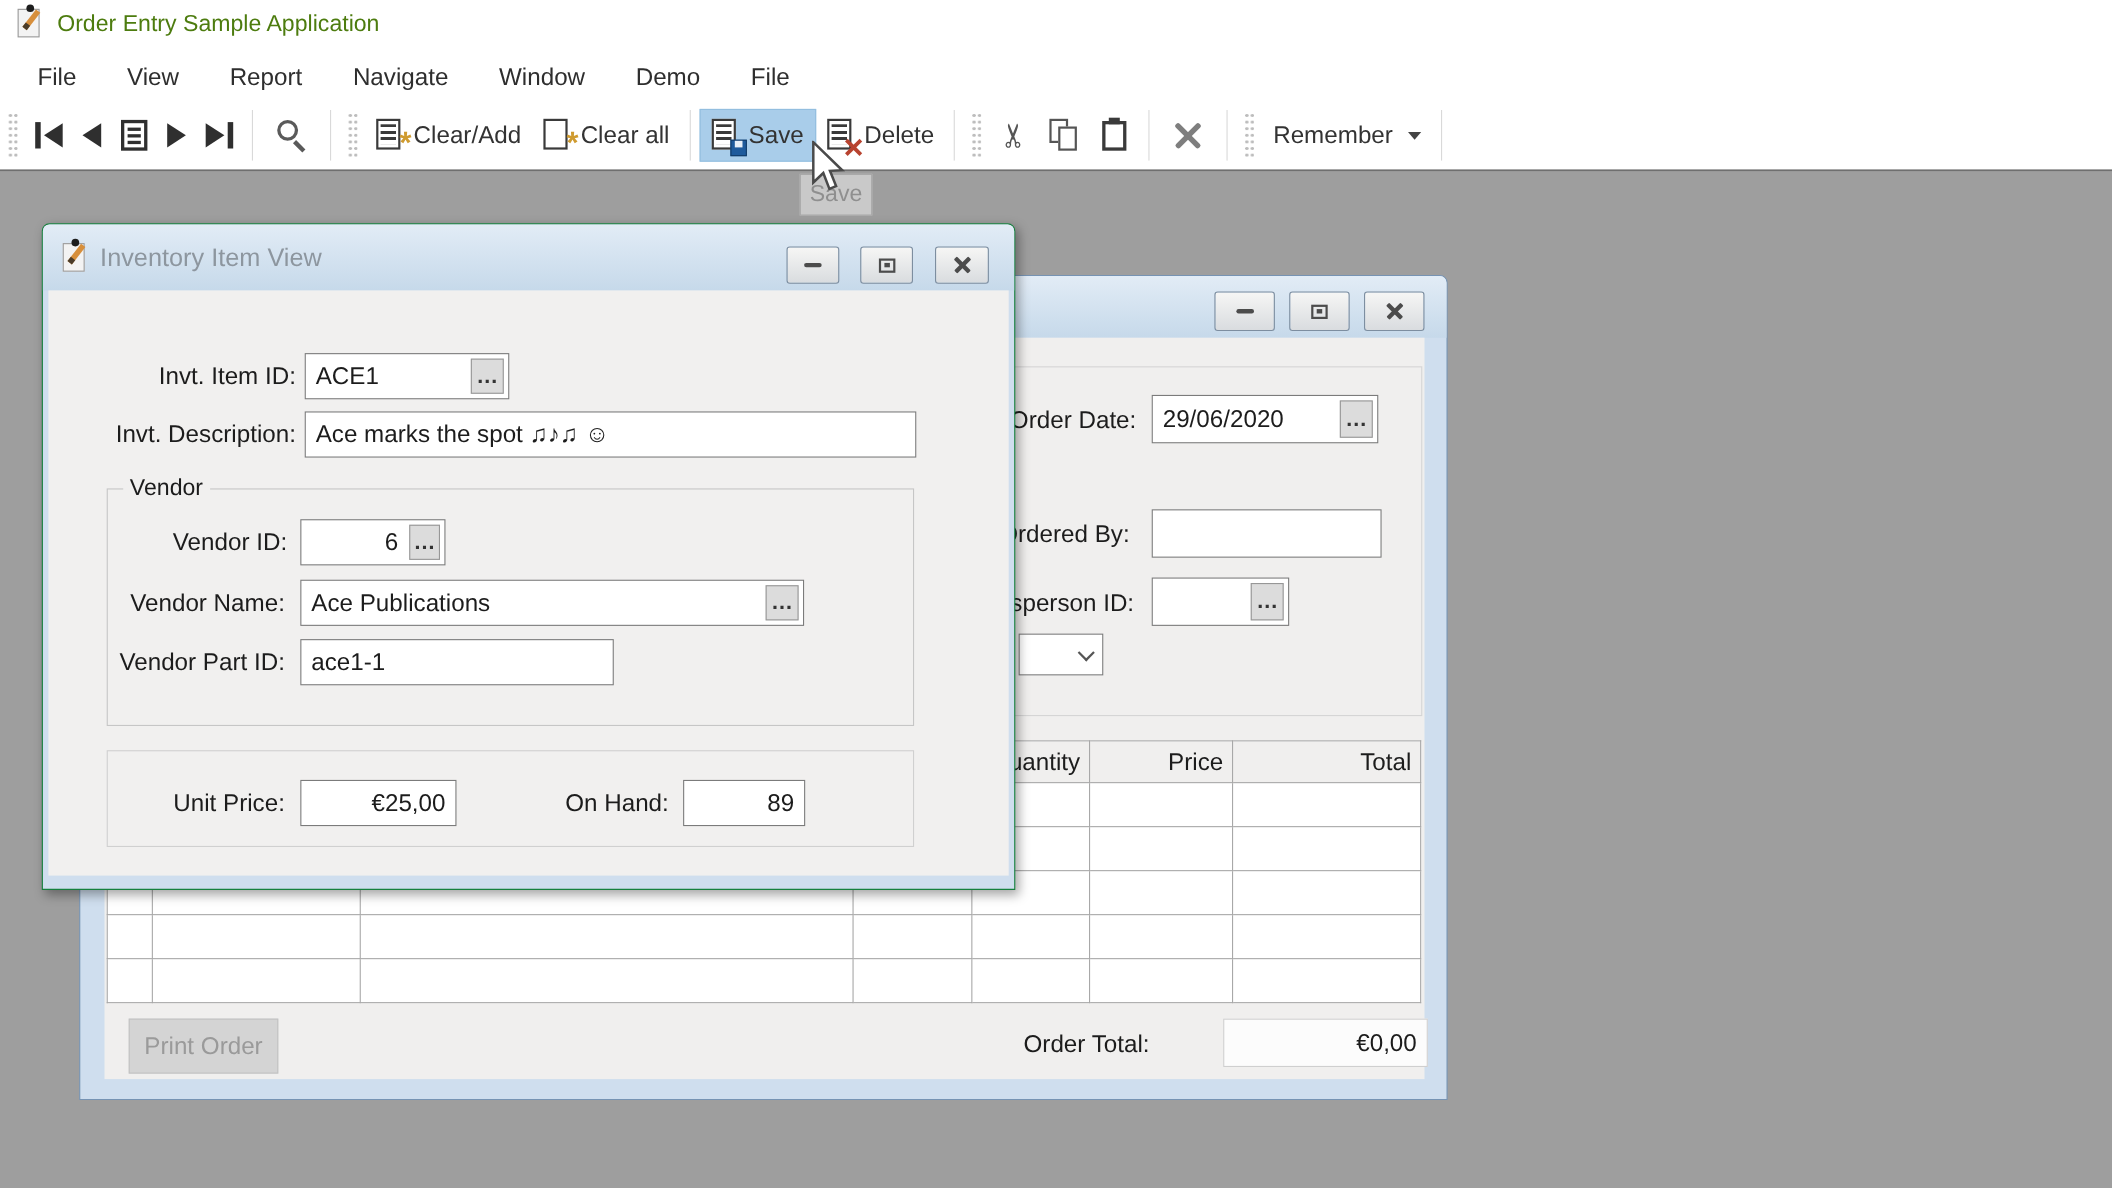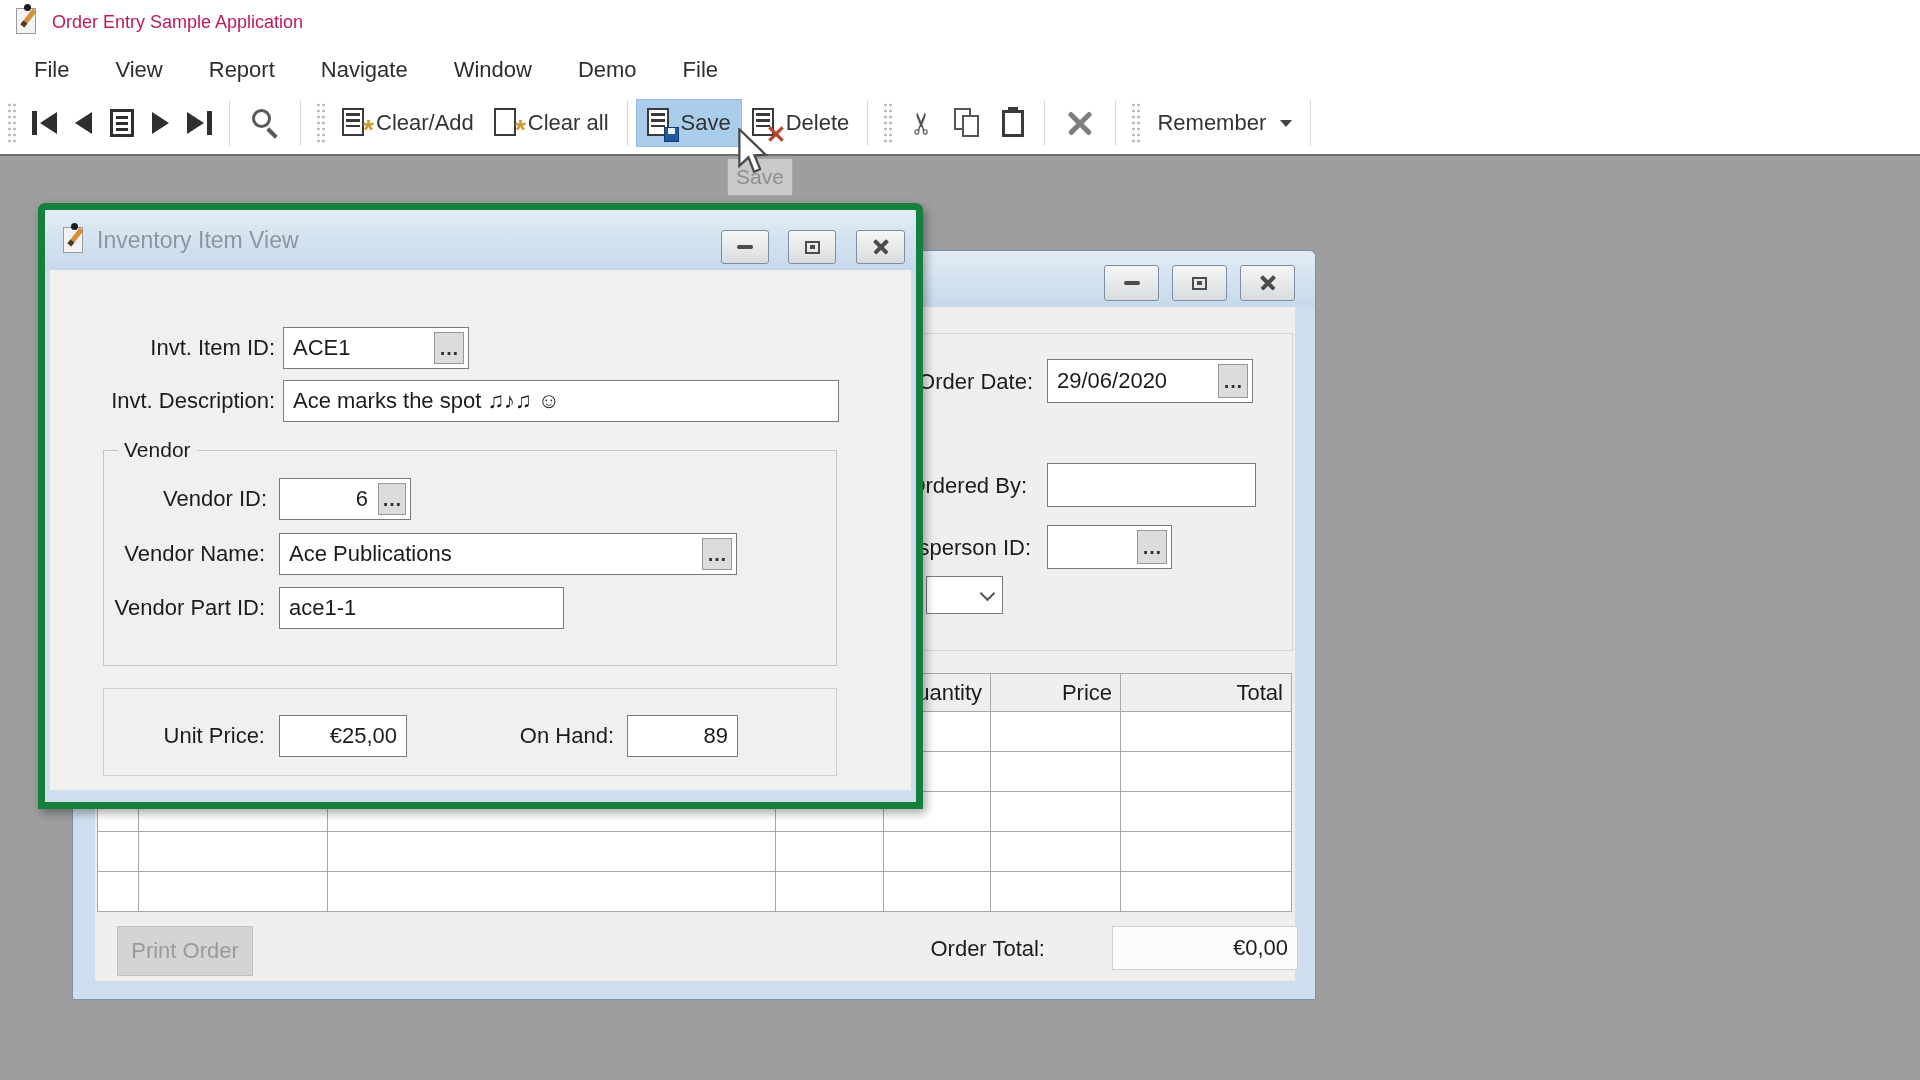--- a/index.html
+++ b/index.html
@@ -2,21 +2,21 @@
 <html><head>
 <meta charset="utf-8">
 <style>
   * { margin:0; padding:0; box-sizing:border-box; }
   html,body { width:1920px; height:1080px; overflow:hidden; font-family:"Liberation Sans", sans-serif; }
   #screen { position:relative; width:1920px; height:1080px; background:#9e9e9e; }
 
   
   #chrome { position:absolute; left:0; top:0; width:1920px; height:156px; background:#ffffff; border-bottom:2px solid #6f6f6f; }
   #titlebar { position:absolute; left:0; top:0; height:44px; width:100%; display:flex; align-items:center; }
-  #app-title { margin-left:52px; font-size:18px; color:#be185d; }
+  #app-title { margin-left:52px; font-size:21px; color:#4d7c0f; }
   .doc-pencil-icon { position:relative; width:24px; height:30px; }
   .doc-pencil-icon .page { position:absolute; left:0; top:2px; width:20px; height:26px; background:#f3f3f3; border:1px solid #9a9a9a; }
   .doc-pencil-icon .pencil { position:absolute; left:10px; top:2px; width:5px; height:20px; background:#d78f3c; transform:rotate(38deg); border-bottom:5px solid #4a3c2a; }
   .doc-pencil-icon .blob { position:absolute; left:8px; top:-2px; width:7px; height:7px; background:#1d1d1d; border-radius:50%; }
   #app-icon { position:absolute; left:16px; top:6px; }
 
   #menubar { position:absolute; left:0; top:48px; height:44px; display:flex; align-items:center; gap:46px; padding-left:34px; }
   .menu-item { font-size:22px; color:#2e2e2e; cursor:default; }
 
   #toolbar { position:absolute; left:0; top:92px; height:62px; width:100%; display:flex; align-items:center; }
@@ -84,21 +84,21 @@
   #order-group { position:absolute; left:6px; top:26px; width:1192px; height:318px; border:1px solid #d5d5d5; }
   #grid { position:absolute; left:2px; top:366px; border-collapse:collapse; table-layout:fixed; background:#fff; }
   #grid th { background:#f0efee; border:1px solid #a8a8a8; font-weight:normal; font-size:22px; color:#1c1c1c; text-align:right; padding:0 8px; height:38px; }
   #grid td { border:1px solid #a8a8a8; height:40px; background:#fff; }
   #print-order-btn { position:absolute; left:22px; top:619px; width:136px; height:50px; background:#d4d4d4; border:1px solid #c2c2c2; color:#9a9a9a; font-size:22px; display:flex; align-items:center; justify-content:center; }
   #order-total-fld { background:#fcfcfc; border:1px solid #cfcfcf;margin-left:45px; }
   .combo { position:absolute; background:#fff; border:1px solid #7b7b7b; }
   .chev { position:absolute; right:9px; top:11px; width:11px; height:11px; border-left:2.5px solid #555; border-bottom:2.5px solid #555; transform:rotate(-45deg); }
 
   
-  #inv-dialog { position:absolute; left:38px; top:203px; width:885px; height:606px; background:#cfdeee; border:7px solid #15803d; border-radius:7px 7px 0 0; box-shadow:3px 4px 10px rgba(0,0,0,.35); z-index:2; }
+  #inv-dialog { position:absolute; left:38px; top:203px; width:885px; height:606px; background:#cfdeee; border:1px solid #15803d; border-radius:7px 7px 0 0; box-shadow:3px 4px 10px rgba(0,0,0,.35); z-index:2; }
   #inv-dialog .win-titlebar { height:60px; border-radius:6px 6px 0 0; display:flex; align-items:center; }
   #inv-title { margin-left:52px; font-size:23px; color:#8d969f; }
   #inv-body { position:absolute; left:5px; right:5px; top:60px; bottom:12px; background:#f1f0ef; }
 
   .cursor-svg { position:absolute; z-index:5; }
 </style>
 </head>
 <body>
 
 <div id="screen">
@@ -402,21 +402,21 @@
       </div>
 
       <div class="lbl" style="left:15px; top:325px; width:200px;">Vendor Part ID:</div>
       <div class="fld" style="left:229px; top:317px; width:285px; height:42px;">
         <span>ace1-1</span>
       </div>
 
       <div class="groupbox" style="left:53px; top:418px; width:734px; height:88px; border-color:#d0d0d0;"></div>
 
       <div class="lbl" style="left:15px; top:453px; width:200px;">Unit Price:</div>
-      <div class="fld right" style="left:229px; top:445px; width:128px; height:42px;justify-content:flex-end;">
+      <div class="fld right" style="left:229px; top:445px; width:142px; height:42px;justify-content:flex-end;">
         <span>€25,00</span>
       </div>
 
       <div class="lbl" style="left:364px; top:453px; width:200px;">On Hand:</div>
       <div class="fld right" style="left:577px; top:445px; width:111px; height:42px;">
         <span>89</span>
       </div>
 
     </div>
   </div>

